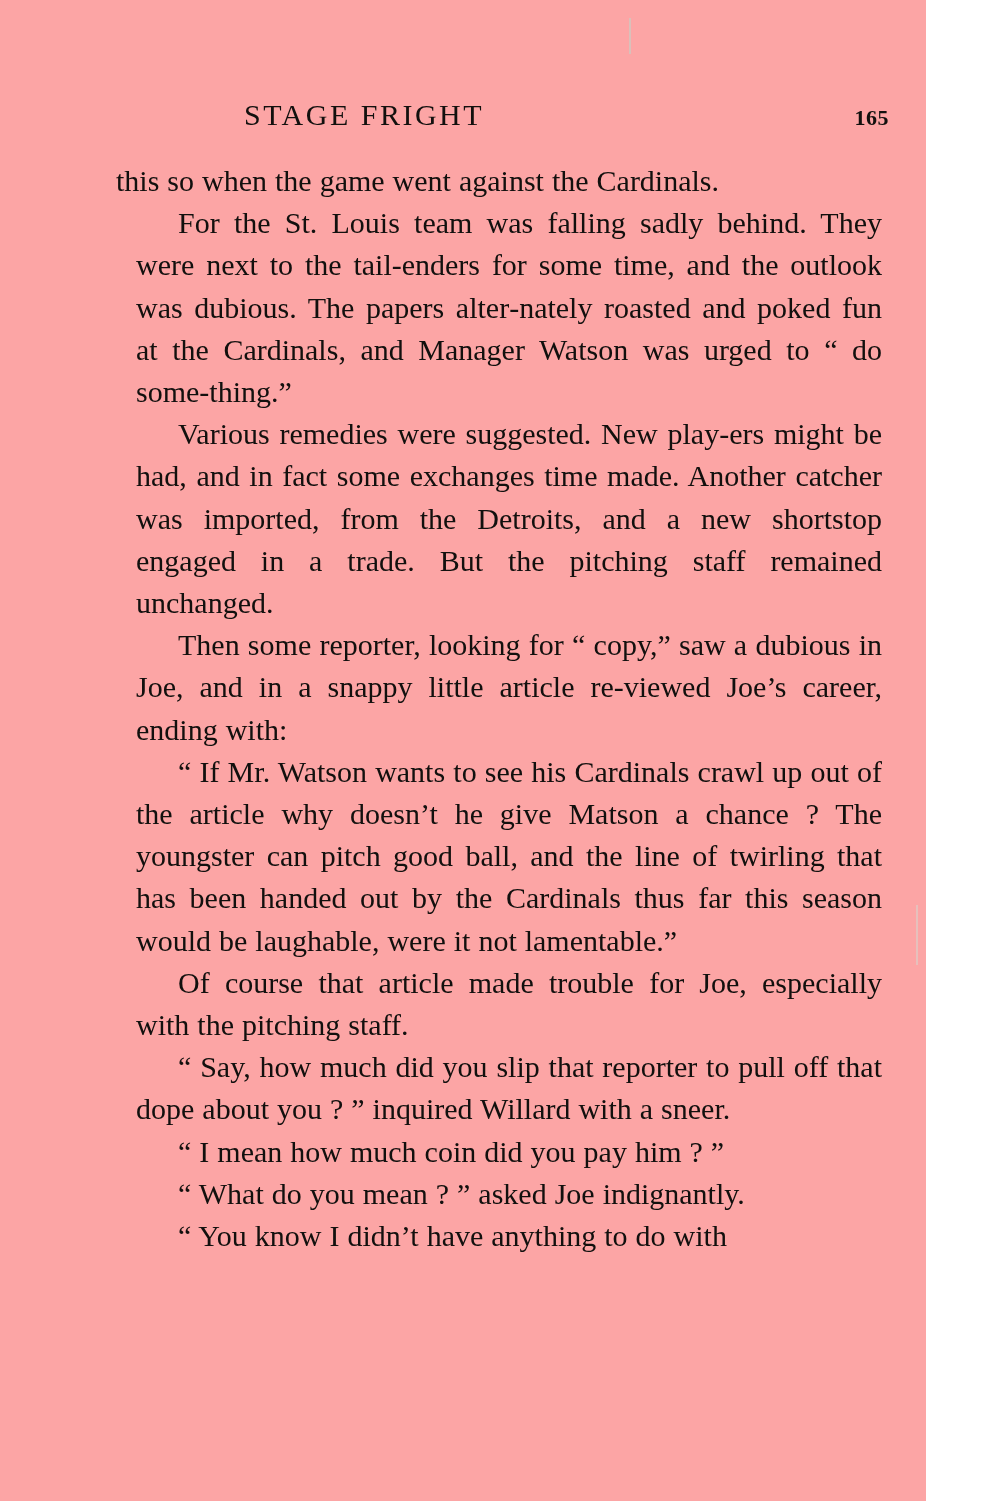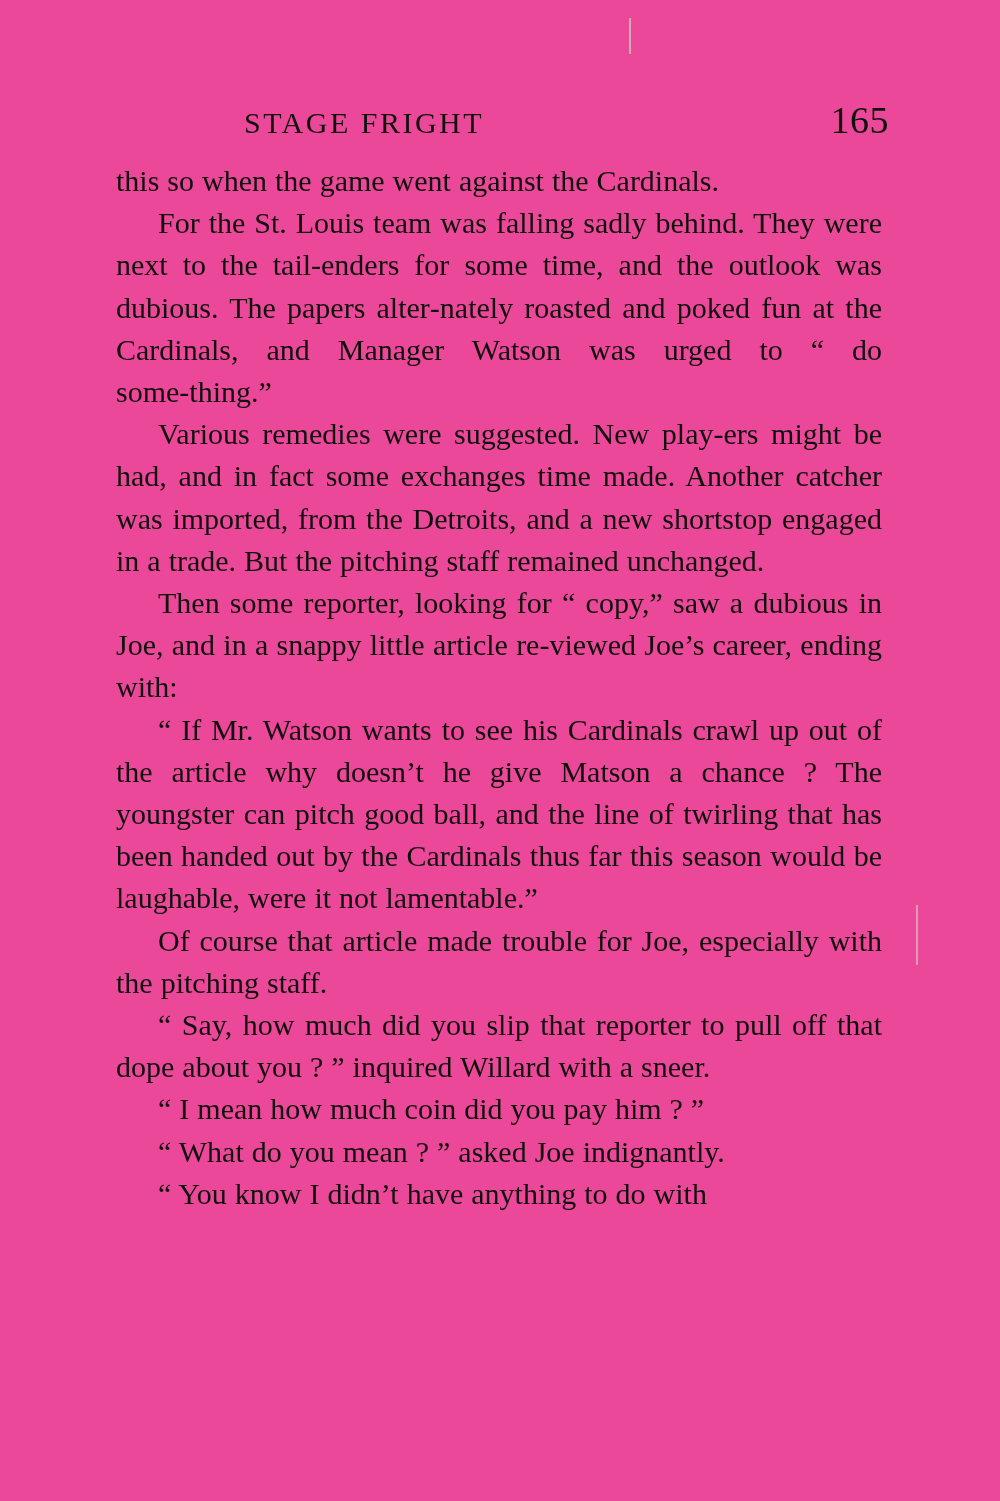--- a/index.html
+++ b/index.html
@@ -10,23 +10,23 @@
   body {
     width: 1000px;
     height: 1501px;
     font-family: "Liberation Serif", "DejaVu Serif", serif;
     color: #12100e;
     position: relative;
     overflow: hidden;
   }
   .page {
     position: relative;
-    width: 1000px;
+    width: 926px;
     height: 1501px;
-    background: #ec4899;
+    background: #fca5a5;
   }
   
   .scan-mark {
     position: absolute;
     left: 629px;
     top: 18px;
     width: 2px;
     height: 36px;
     background: #cfc9c2;
     opacity: .75;
@@ -50,41 +50,42 @@
     justify-content: space-between;
   }
   .running-head {
     font-size: 30px;
     letter-spacing: 2.5px;
     font-weight: 400;
     margin-left: 130px;
     white-space: nowrap;
   }
   .folio {
-    font-size: 38px;
+    font-size: 22px;
     letter-spacing: 0.5px;
-    font-weight: 400;
+    font-weight: 700;
   }
   .body-text {
     position: absolute;
     left: 116px;
     top: 160px;
     width: 766px;
     font-size: 30px;
     line-height: 42.2px;
     text-align: justify;
     text-justify: inter-word;
     word-spacing: 0.5px;
   }
   .body-text p {
     margin: 0;
     text-indent: 0;
   }
   .body-text p.indent {
     text-indent: 42px;
+    margin-left: 20px;
   }
   
   .body-text p {
     hyphens: none;
   }
 </style>
 </head>
 <body>
 
 <div class="page">

